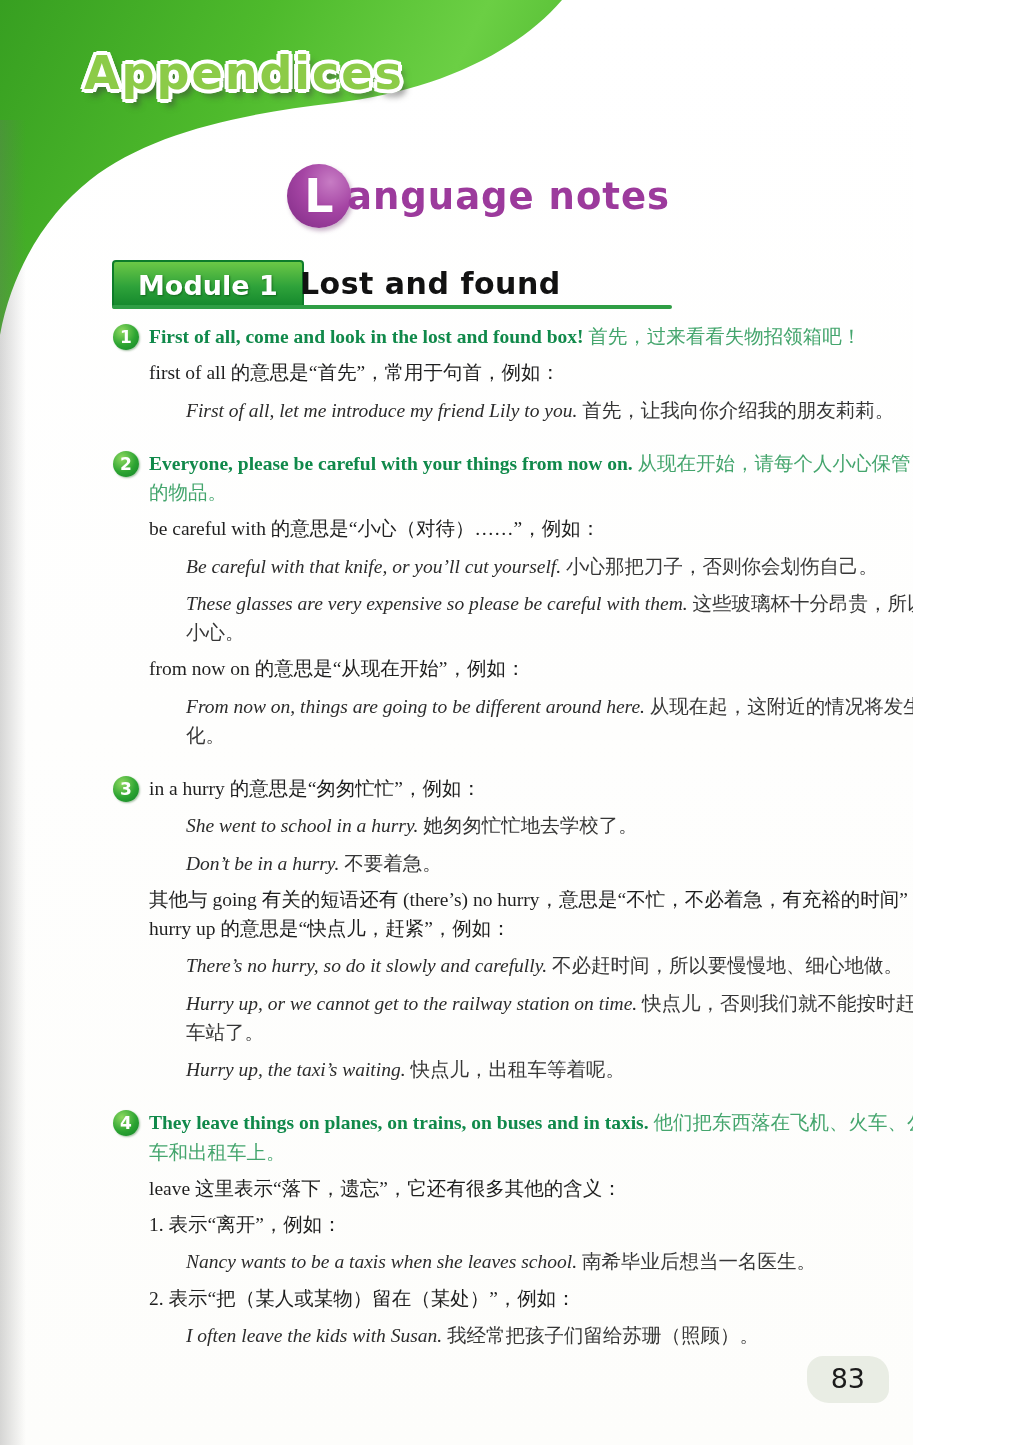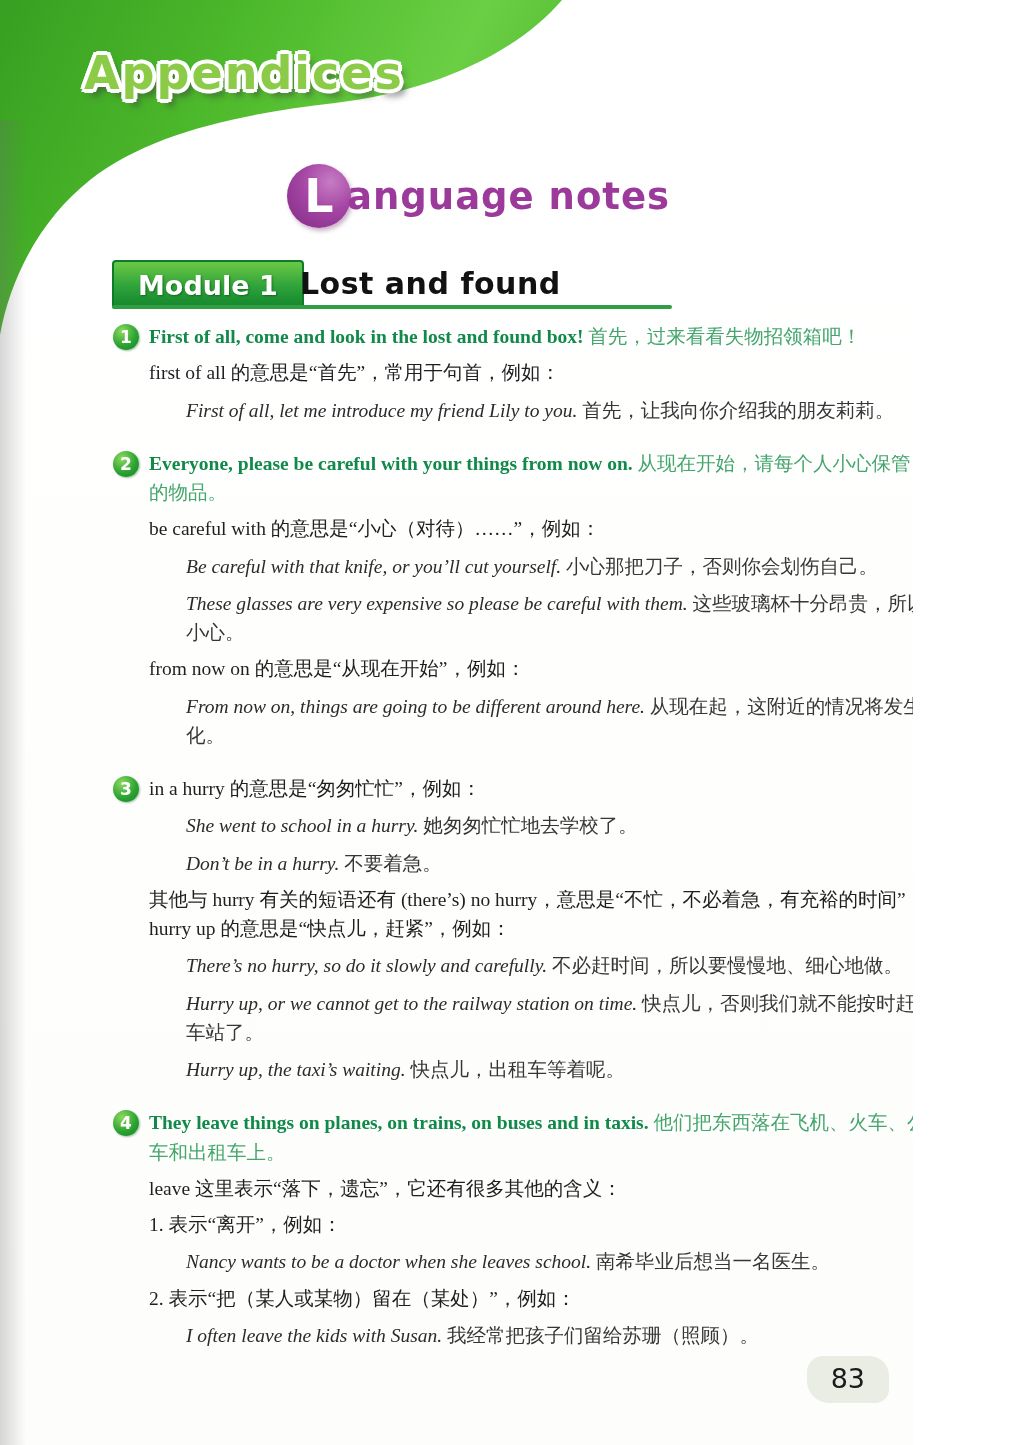--- a/index.html
+++ b/index.html
@@ -109,33 +109,33 @@
           <p class="body"><span class="seg-b">from now on</span><span class="seg-n"> 的意思是“从现在开始”，例如：</span></p>
           <p class="example"><span class="ex-en">From now on, things are going to be different around here. </span><span class="ex-zh">从现在起，这附近的情况将发生变化。</span></p>
         </div>
       </section>
       <section class="note">
         <span class="num-badge">3</span>
         <div class="note-content">
           <p class="body"><span class="seg-b">in a hurry</span><span class="seg-n"> 的意思是“匆匆忙忙”，例如：</span></p>
           <p class="example"><span class="ex-en">She went to school in a hurry. </span><span class="ex-zh">她匆匆忙忙地去学校了。</span></p>
           <p class="example"><span class="ex-en">Don’t be in a hurry. </span><span class="ex-zh">不要着急。</span></p>
-          <p class="body"><span class="seg-n">其他与 </span><span class="seg-b">hurry</span><span class="seg-n"> 有关的短语还有 (there’s) </span><span class="seg-b">no hurry</span><span class="seg-n">，意思是“不忙，不必着急，有充裕的时间”；</span><span class="seg-b">hurry up</span><span class="seg-n"> 的意思是“快点儿，赶紧”，例如：</span></p>
+          <p class="body"><span class="seg-n">其他与 </span><span class="seg-b">going</span><span class="seg-n"> 有关的短语还有 (there’s) </span><span class="seg-b">no hurry</span><span class="seg-n">，意思是“不忙，不必着急，有充裕的时间”；</span><span class="seg-b">hurry up</span><span class="seg-n"> 的意思是“快点儿，赶紧”，例如：</span></p>
           <p class="example"><span class="ex-en">There’s no hurry, so do it slowly and carefully. </span><span class="ex-zh">不必赶时间，所以要慢慢地、细心地做。</span></p>
           <p class="example"><span class="ex-en">Hurry up, or we cannot get to the railway station on time. </span><span class="ex-zh">快点儿，否则我们就不能按时赶到火车站了。</span></p>
           <p class="example"><span class="ex-en">Hurry up, the taxi’s waiting. </span><span class="ex-zh">快点儿，出租车等着呢。</span></p>
         </div>
       </section>
       <section class="note">
         <span class="num-badge">4</span>
         <div class="note-content">
           <p class="heading"><span class="h-en">They leave things on planes, on trains, on buses and in taxis. </span><span class="h-zh">他们把东西落在飞机、火车、公交车和出租车上。</span></p>
           <p class="body"><span class="seg-b">leave</span><span class="seg-n"> 这里表示“落下，遗忘”，它还有很多其他的含义：</span></p>
           <p class="body"><span class="seg-n">1. 表示“离开”，例如：</span></p>
-          <p class="example"><span class="ex-en">Nancy wants to be a doctor when she leaves school. </span><span class="ex-zh">南希毕业后想当一名医生。</span></p>
+          <p class="example"><span class="ex-en">Nancy wants to be a taxis when she leaves school. </span><span class="ex-zh">南希毕业后想当一名医生。</span></p>
           <p class="body"><span class="seg-n">2. 表示“把（某人或某物）留在（某处）”，例如：</span></p>
           <p class="example"><span class="ex-en">I often leave the kids with Susan. </span><span class="ex-zh">我经常把孩子们留给苏珊（照顾）。</span></p>
         </div>
       </section>
     </main>
 
   <div class="page-num">
     <span>83</span>
   </div>
 

